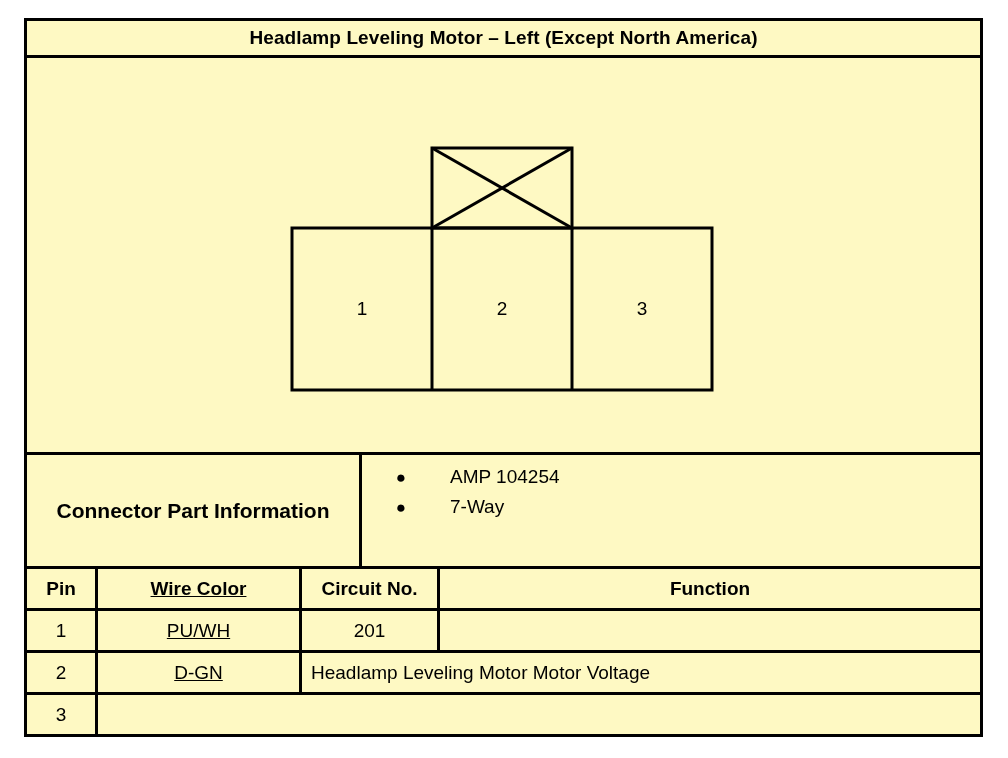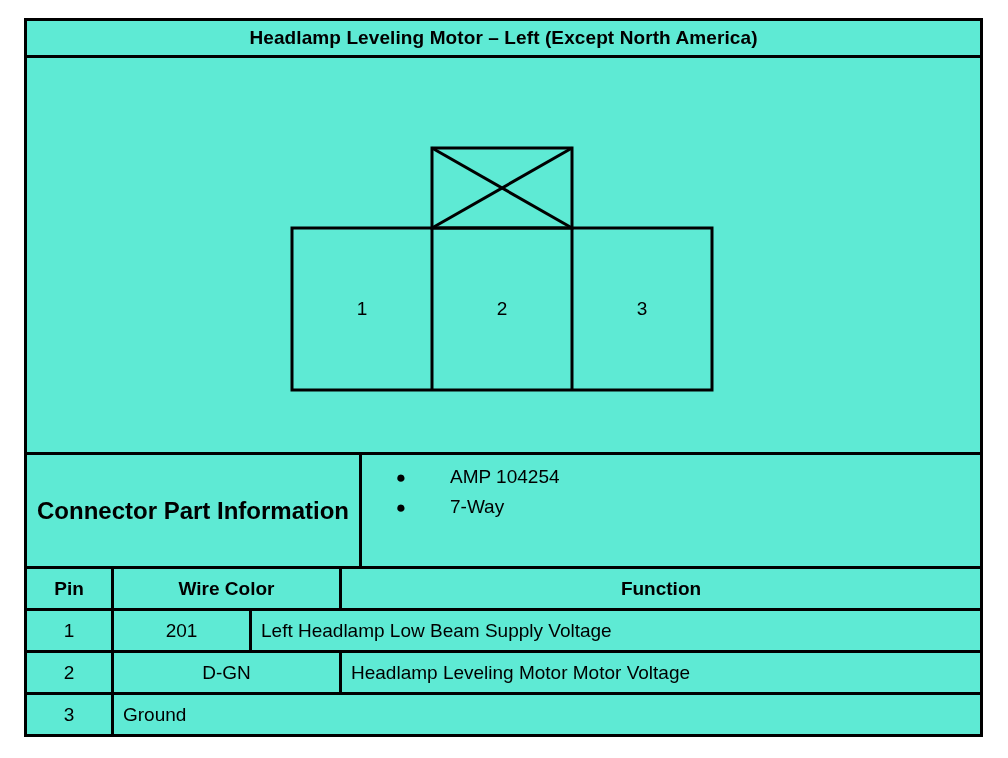--- a/index.html
+++ b/index.html
@@ -16,21 +16,21 @@
   }
 
   #sheet {
     position: absolute;
     left: 24px;
     top: 18px;
     width: 959px;
     height: 719px;
     box-sizing: border-box;
     border: 3px solid #000;
-    background: #5eead4;
+    background: #fef9c3;
   }
 
   
   .title-row {
     position: absolute;
     left: 0;
     top: 0;
     right: 0;
     height: 37px;
     box-sizing: border-box;
@@ -84,21 +84,21 @@
   .cpi-label-cell {
     width: 335px;
     box-sizing: border-box;
     border-right: 3px solid #000;
     display: flex;
     align-items: center;
     justify-content: center;
     flex: 0 0 auto;
   }
   .cpi-label-text {
-    font-size: 24px;
+    font-size: 21px;
     font-weight: bold;
     white-space: nowrap;
   }
   .cpi-list-cell {
     flex: 1 1 auto;
     box-sizing: border-box;
     padding: 11px 0 0 0;
   }
   .cpi-item {
     display: flex;
@@ -140,22 +140,22 @@
   .pin-cell {
     box-sizing: border-box;
     border-right: 3px solid #000;
     display: flex;
     align-items: center;
     justify-content: center;
     font-size: 19px;
     overflow: hidden;
     white-space: nowrap;
   }
-  .pin-cell.col-pin      { width: 87px;  flex: 0 0 auto; }
-  .pin-cell.col-wire     { width: 228px; flex: 0 0 auto; }
+  .pin-cell.col-pin      { width: 71px;  flex: 0 0 auto; }
+  .pin-cell.col-wire     { width: 204px; flex: 0 0 auto; text-decoration: underline; }
   .pin-cell.col-circuit  { width: 138px; flex: 0 0 auto; }
   .pin-cell.col-function {
     flex: 1 1 auto;
     border-right: none;
     justify-content: flex-start;
     padding-left: 9px;
   }
   .pin-row.header .pin-cell { font-weight: bold; }
   .pin-row.header .pin-cell.col-function { justify-content: center; padding-left: 0; }
 </style>
@@ -199,35 +199,35 @@
         <span class="cpi-item-text">7-Way</span>
       </div>
     </div>
   </div>
 
   <div class="pin-table">
 
     <div class="pin-row header">
       <div class="pin-cell col-pin">Pin</div>
       <div class="pin-cell col-wire">Wire Color</div>
+      <div class="pin-cell col-circuit">Circuit No.</div>
       <div class="pin-cell col-function">Function</div>
     </div>
 
     <div class="pin-row">
       <div class="pin-cell col-pin">1</div>
+      <div class="pin-cell col-wire">PU/WH</div>
       <div class="pin-cell col-circuit">201</div>
-      <div class="pin-cell col-function">Left Headlamp Low Beam Supply Voltage</div>
     </div>
 
     <div class="pin-row">
       <div class="pin-cell col-pin">2</div>
       <div class="pin-cell col-wire">D-GN</div>
       <div class="pin-cell col-function">Headlamp Leveling Motor Motor Voltage</div>
     </div>
 
     <div class="pin-row">
       <div class="pin-cell col-pin">3</div>
-      <div class="pin-cell col-function">Ground</div>
     </div>
 
   </div>
 
 </div>
 
 </body></html>

